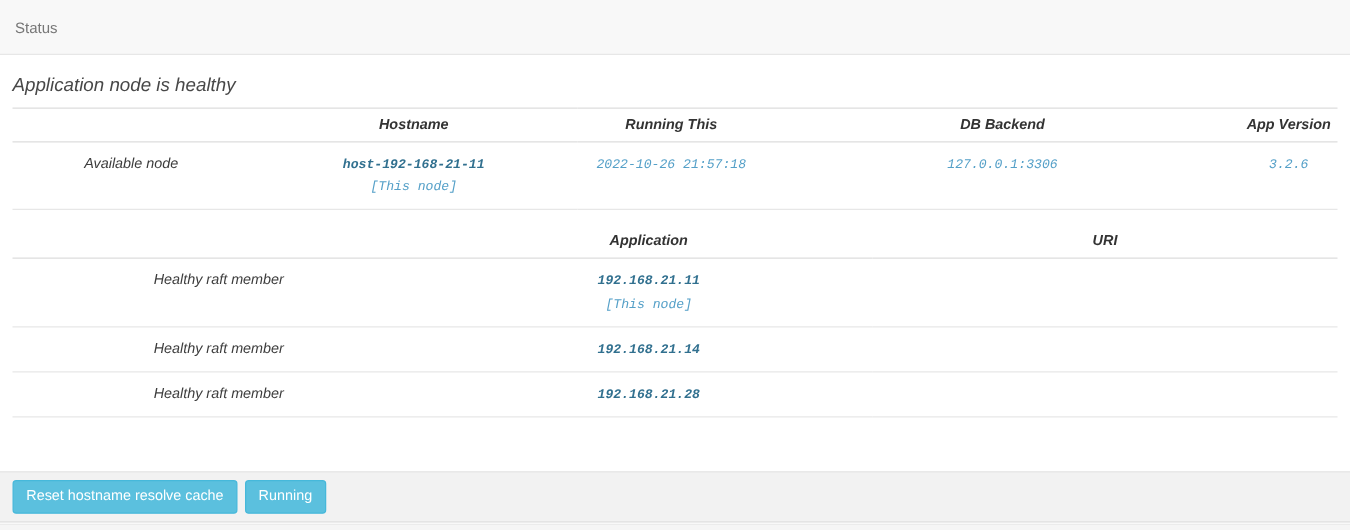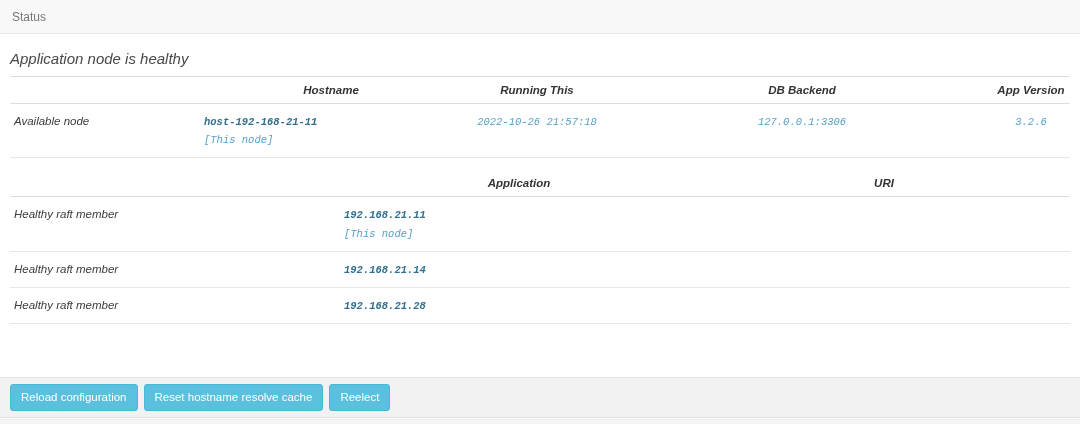--- a/index.html
+++ b/index.html
@@ -6,21 +6,21 @@
   html, body { margin: 0; padding: 0; }
   body {
     width: 1080px; height: 424px; overflow: hidden;
     background: #ffffff;
     font-family: "Liberation Sans", sans-serif;
     color: #333;
     position: relative;
   }
   
   .navbar {
-    height: 34px; background: #f8f8f8; border-bottom: 1px solid #e7e7e7;
+    height: 44px; background: #f8f8f8; border-bottom: 1px solid #e7e7e7;
     display: flex; align-items: center; padding: 0 12px;
   }
   .navbar-title { font-size: 12px; color: #777; }
 
   .container { padding: 0 10px; font-style: italic; }
 
   .page-heading {
     font-size: 15px; font-weight: 400; color: #484848;
     margin: 16px 0 9px 0;
   }
@@ -30,20 +30,21 @@
     font-size: 11.5px; color: #333;
   }
   table.status-table th {
     font-weight: 700; color: #333; text-align: center;
     padding: 7px 4px; border-top: 1px solid #ddd; border-bottom: 1px solid #ddd;
     font-size: 11.5px;
   }
   table.status-table td {
     padding: 9px 4px; vertical-align: top; border-bottom: 1px solid #e7e7e7;
     line-height: 1.45;
+    text-align: center;
   }
   table.status-table th.c-center, table.status-table td.c-center { text-align: center; }
   table.raft-table th { border-top: none; }
   .tbl-gap { height: 12px; }
 
   .mono {
     font-family: "Liberation Mono", "DejaVu Sans Mono", monospace;
     font-size: 10.5px;
   }
   .val-bold { color: #31708f; font-weight: 700; }
@@ -144,18 +145,17 @@
         <td class="label-cell">Healthy raft member</td>
         <td><span class="mono val-bold">192.168.21.28</span></td>
         <td></td>
       </tr>
     </tbody>
   </table>
 
 </div>
 
 <div class="footer-panel">
-  <button class="btn-info">Reload configuration</button>
   <button class="btn-info">Reset hostname resolve cache</button>
-  <button class="btn-info">Reelect</button>
+  <button class="btn-info">Running</button>
 </div>
 
 <div class="bottom-strip"></div>
 
 </body></html>

